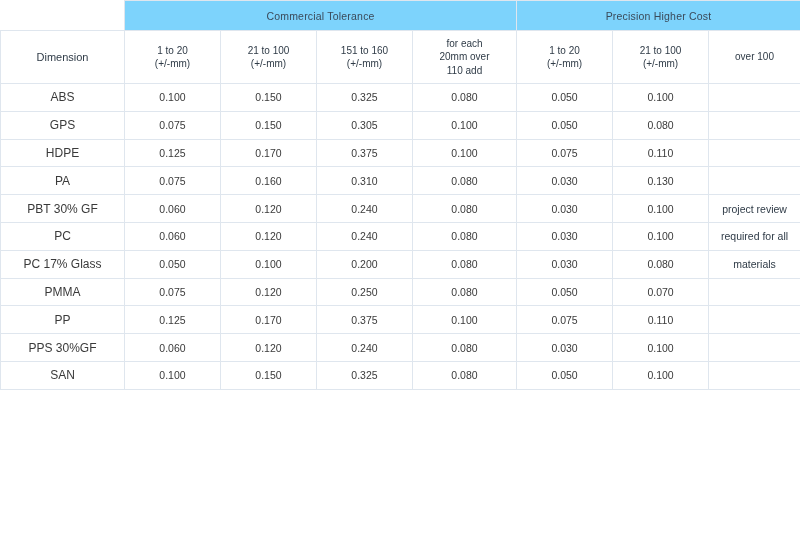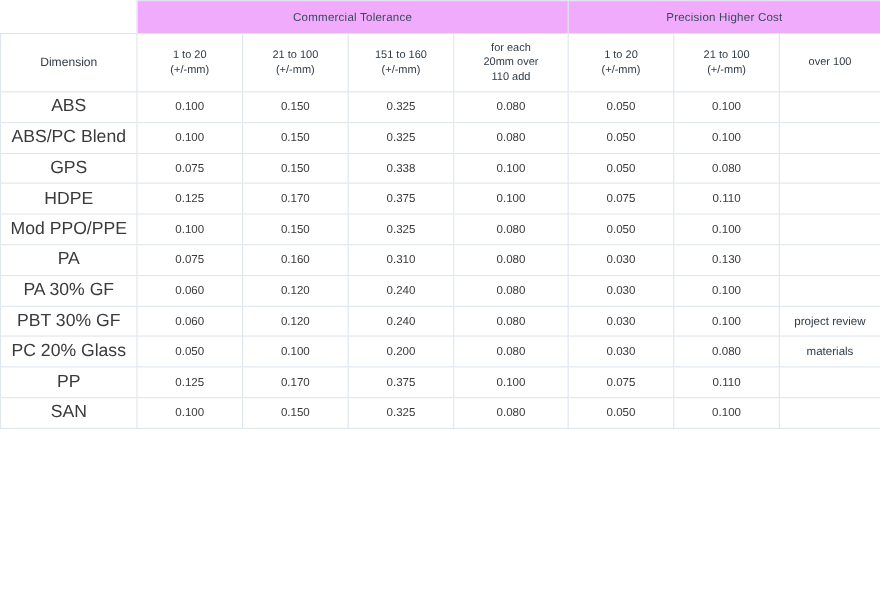--- a/index.html
+++ b/index.html
@@ -21,21 +21,21 @@
   }
   #tolerance-table td, #tolerance-table th {
     border: 1px solid #dfe6ee;
     text-align: center;
     vertical-align: middle;
     font-weight: normal;
     padding: 0;
   }
   
   .group-head td {
-    background: #f0abfc;
+    background: #7dd3fc;
     color: #3b4a5a;
     font-size: 10.5px;
     font-weight: bold;
     letter-spacing: 0.2px;
     height: 29px;
     border-color: #e3ebf3;
   }
   .group-blank {
     background: #ffffff !important;
     border-left-color: #ffffff !important;
@@ -55,21 +55,21 @@
     font-size: 11px;
     margin-top: 17px;
   }
   
   tbody tr td {
     height: 26.8px;
     font-size: 10.5px;
     color: #3a3a3a;
   }
   tbody tr td.matname {
-    font-size: 16px;
+    font-size: 12px;
     color: #3a3a3a;
   }
   td.note {
     font-weight: bold;
     color: #2f3b47;
     font-size: 10.5px;
     margin-left: 30px;
   }
   
   col.c0 { width: 124px; }
@@ -141,110 +141,110 @@
         <td class="matname">ABS</td>
         <td>0.100</td>
         <td>0.150</td>
         <td>0.325</td>
         <td>0.080</td>
         <td>0.050</td>
         <td>0.100</td>
         <td></td>
       </tr>
       <tr>
-        <td class="matname">ABS/PC Blend</td>
-        <td>0.100</td>
+        <td class="matname">GPS</td>
+        <td>0.075</td>
         <td>0.150</td>
-        <td>0.325</td>
-        <td>0.080</td>
-        <td>0.050</td>
-        <td>0.100</td>
-        <td></td>
-      </tr>
-      <tr>
-        <td class="matname">GPS</td>
-        <td>0.075</td>
-        <td>0.150</td>
-        <td>0.338</td>
+        <td>0.305</td>
         <td>0.100</td>
         <td>0.050</td>
         <td>0.080</td>
         <td></td>
       </tr>
       <tr>
         <td class="matname">HDPE</td>
         <td>0.125</td>
         <td>0.170</td>
         <td>0.375</td>
         <td>0.100</td>
         <td>0.075</td>
         <td>0.110</td>
         <td></td>
       </tr>
       <tr>
-        <td class="matname">Mod PPO/PPE</td>
-        <td>0.100</td>
-        <td>0.150</td>
-        <td>0.325</td>
-        <td>0.080</td>
-        <td>0.050</td>
-        <td>0.100</td>
-        <td></td>
-      </tr>
-      <tr>
         <td class="matname">PA</td>
         <td>0.075</td>
         <td>0.160</td>
         <td>0.310</td>
         <td>0.080</td>
         <td>0.030</td>
         <td>0.130</td>
         <td></td>
       </tr>
       <tr>
-        <td class="matname">PA 30% GF</td>
-        <td>0.060</td>
-        <td>0.120</td>
-        <td>0.240</td>
-        <td>0.080</td>
-        <td>0.030</td>
-        <td>0.100</td>
-        <td></td>
-      </tr>
-      <tr>
         <td class="matname">PBT 30% GF</td>
         <td>0.060</td>
         <td>0.120</td>
         <td>0.240</td>
         <td>0.080</td>
         <td>0.030</td>
         <td>0.100</td>
         <td class="note">project review</td>
       </tr>
       <tr>
-        <td class="matname">PC 20% Glass</td>
+        <td class="matname">PC</td>
+        <td>0.060</td>
+        <td>0.120</td>
+        <td>0.240</td>
+        <td>0.080</td>
+        <td>0.030</td>
+        <td>0.100</td>
+        <td class="note">required for all</td>
+      </tr>
+      <tr>
+        <td class="matname">PC 17% Glass</td>
         <td>0.050</td>
         <td>0.100</td>
         <td>0.200</td>
         <td>0.080</td>
         <td>0.030</td>
         <td>0.080</td>
         <td class="note">materials</td>
+      </tr>
+      <tr>
+        <td class="matname">PMMA</td>
+        <td>0.075</td>
+        <td>0.120</td>
+        <td>0.250</td>
+        <td>0.080</td>
+        <td>0.050</td>
+        <td>0.070</td>
+        <td></td>
       </tr>
       <tr>
         <td class="matname">PP</td>
         <td>0.125</td>
         <td>0.170</td>
         <td>0.375</td>
         <td>0.100</td>
         <td>0.075</td>
         <td>0.110</td>
         <td></td>
       </tr>
       <tr>
+        <td class="matname">PPS 30%GF</td>
+        <td>0.060</td>
+        <td>0.120</td>
+        <td>0.240</td>
+        <td>0.080</td>
+        <td>0.030</td>
+        <td>0.100</td>
+        <td></td>
+      </tr>
+      <tr>
         <td class="matname">SAN</td>
         <td>0.100</td>
         <td>0.150</td>
         <td>0.325</td>
         <td>0.080</td>
         <td>0.050</td>
         <td>0.100</td>
         <td></td>
       </tr>
     </tbody>

